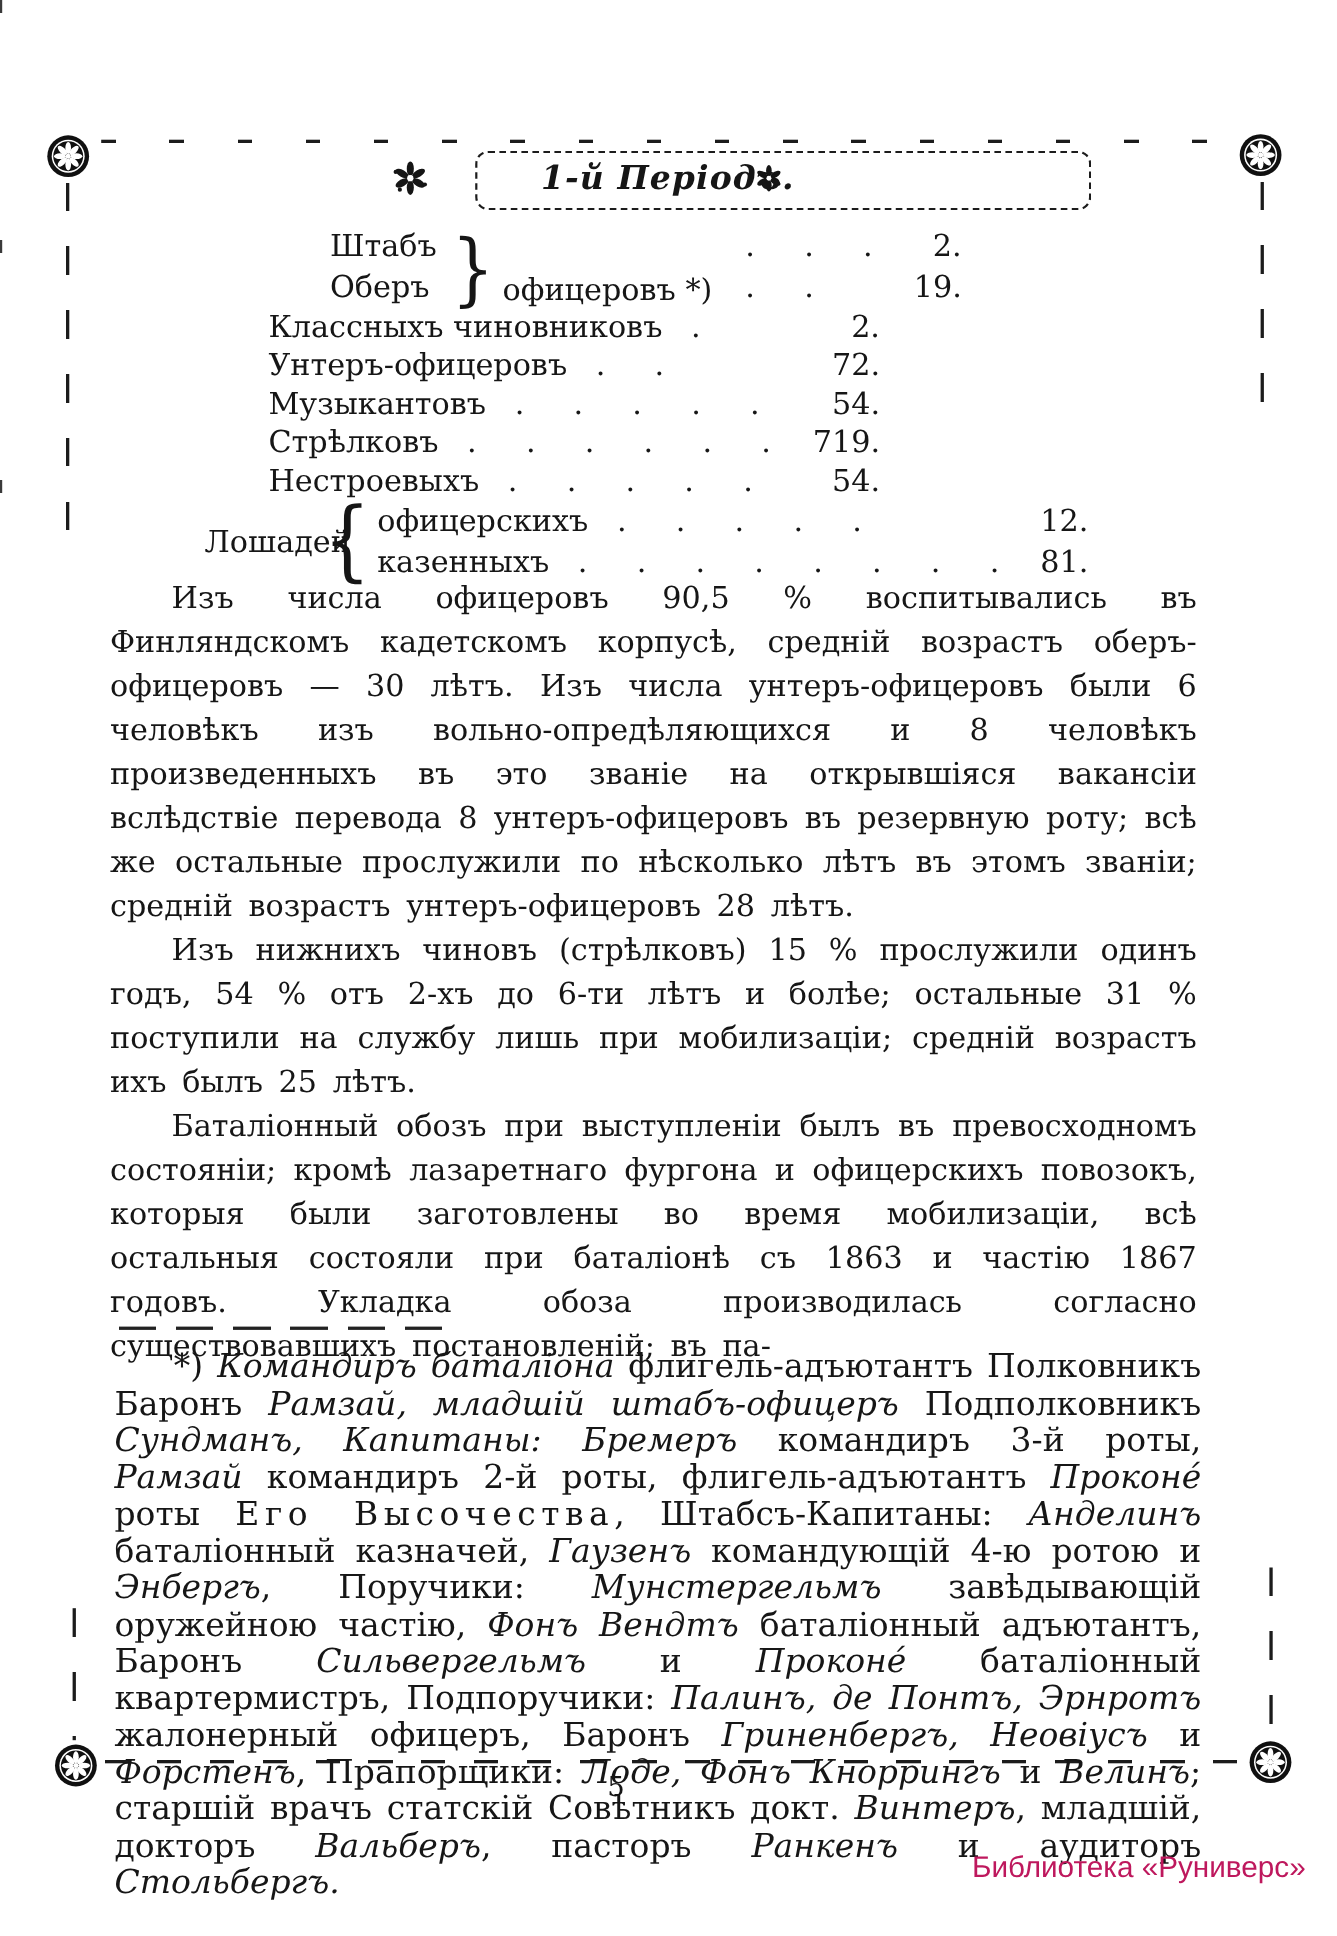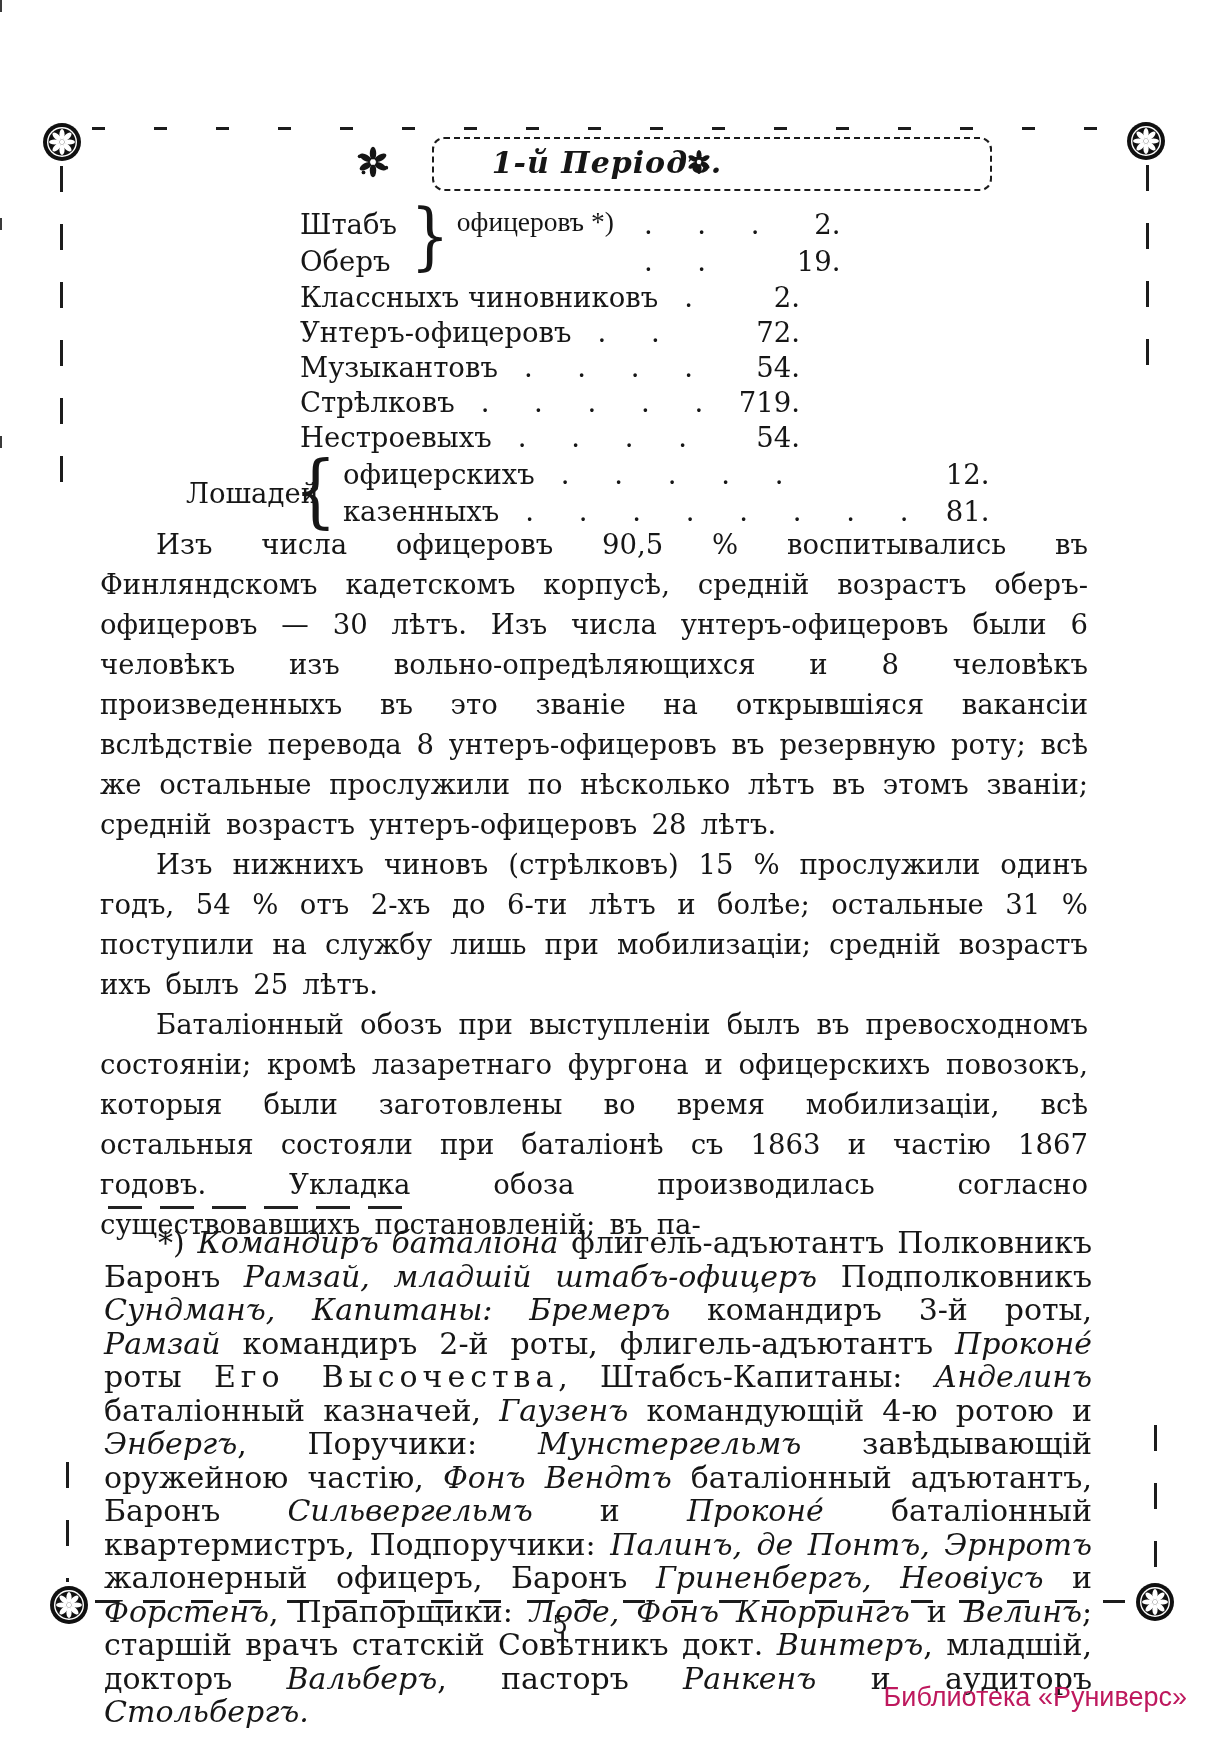--- a/index.html
+++ b/index.html
@@ -41,30 +41,30 @@
     position:absolute; left:0; right:210px; top:6px; text-align:center;
     font-style:italic; font-weight:bold; font-size:30px; letter-spacing:1px;
     white-space:nowrap;
   }
   .flower { position:absolute; }
   .flower.left  { left:354px; top:143px; width:38px; height:38px; }
   .flower.inner { left:684px; top:147px; width:30px; height:30px; }
 
   
   .roster { position:absolute; left:186px; top:206px; width:614px; font-size:27.5px; }
-  .r-row  { display:flex; height:35px; line-height:35px; margin-left:114px;justify-content:flex-end; }
+  .r-row  { display:flex; height:35px; line-height:35px; margin-left:58px;justify-content:flex-end; }
   .lbl    { white-space:nowrap; }
   .dots   { flex:1; white-space:nowrap; overflow:hidden; word-spacing:34px;
             padding-left:26px; letter-spacing:1px; }
   .val    { width:80px; text-align:right; white-space:nowrap; }
 
-  .g1 { display:flex; margin-left:114px; align-items:flex-start; height:74px; }
+  .g1 { display:flex; margin-left:114px; align-items:flex-end; height:74px; }
   .g1-labels div { height:37px; line-height:37px; }
   .brace-r { font-size:72px; line-height:60px; margin:0 4px 6px 10px; transform:scaleX(0.85); }
-  .shared  { white-space:nowrap; margin-right:4px;font-family:Liberation Serif, serif; }
+  .shared  { white-space:nowrap; margin-right:4px; }
   .col     { flex:1; display:flex; flex-direction:column; }
   .col .dv { display:flex; height:37px; line-height:37px; }
 
   .g2 { display:flex; align-items:center; height:76px; }
   .g2-label { width:104px; white-space:nowrap; }
   .brace-l  { font-size:80px; line-height:64px; margin:0 2px 4px 0; transform:scaleX(0.85); }
 
   
   .main-text { position:absolute; left:100px; top:524px; width:988px;
     font-size:27.5px; line-height:40px; text-align:justify; }

